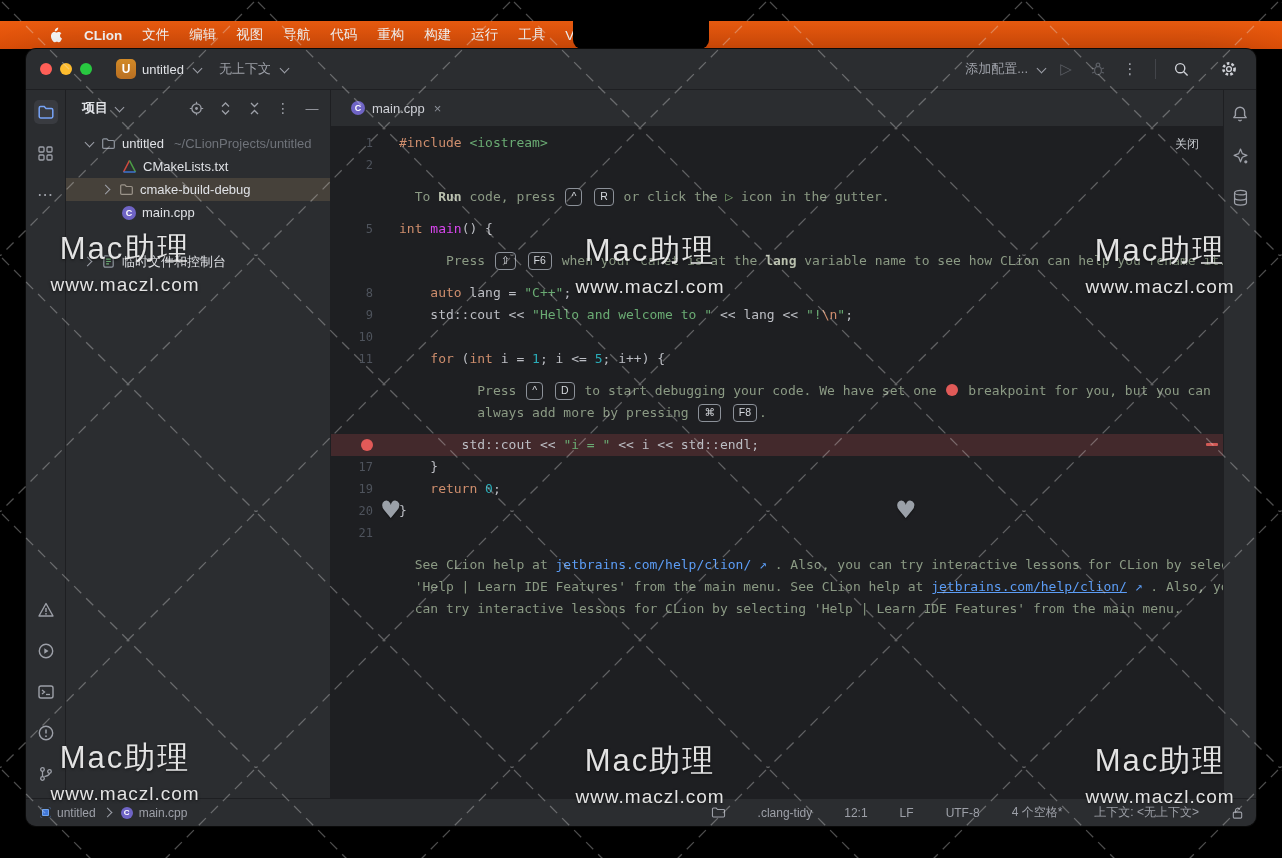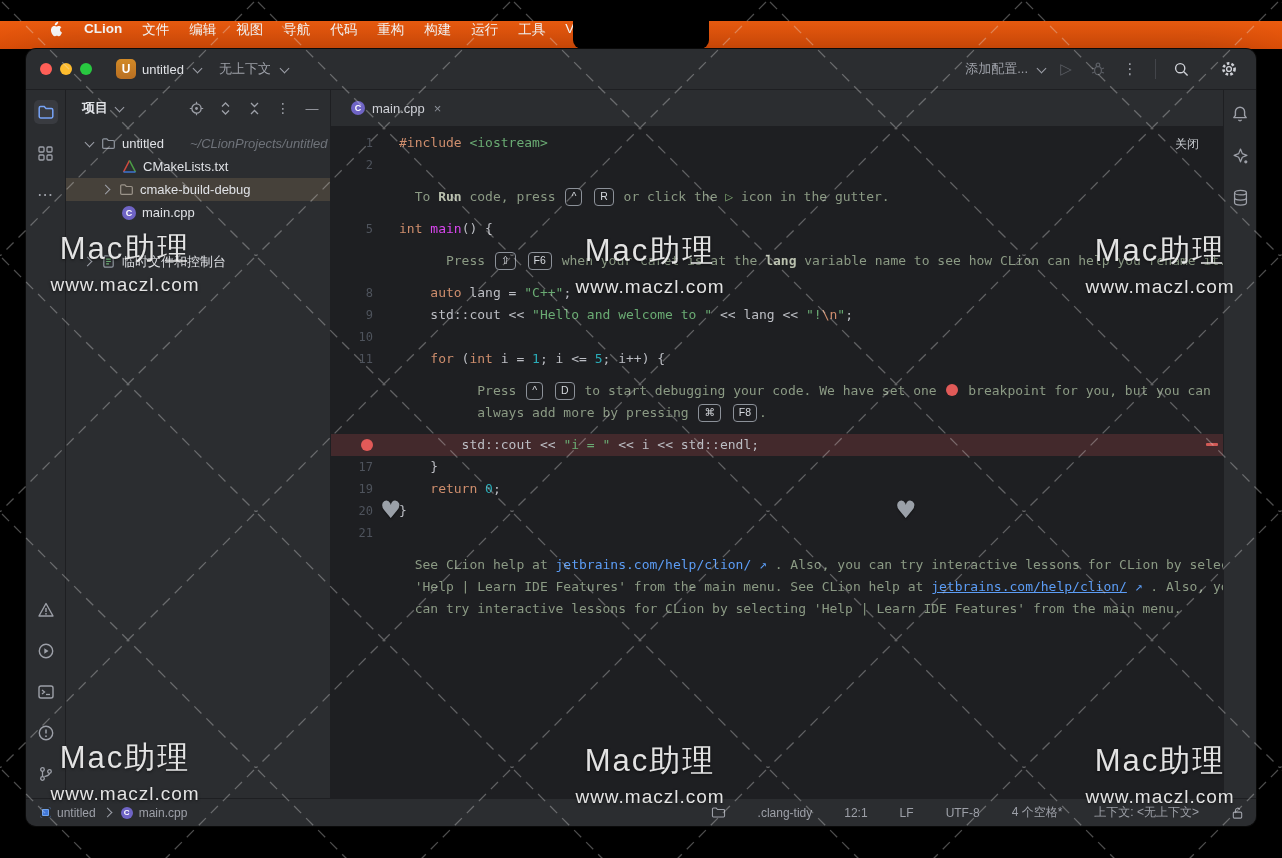--- a/index.html
+++ b/index.html
@@ -1,21 +1,21 @@
 <!DOCTYPE html>
 <html><head>
 <meta charset="utf-8">
 <style>
   html,body{margin:0;padding:0;background:#000;}
   body{width:1282px;height:858px;position:relative;overflow:hidden;
        font-family:"Liberation Sans","DejaVu Sans",sans-serif;-webkit-font-smoothing:antialiased;}
 
   
   .menubar{position:absolute;left:0;top:21px;width:1282px;height:28px;
-    background:linear-gradient(180deg,#ee5d10,#e04f08);display:flex;align-items:flex-start;
+    background:linear-gradient(180deg,#ee5d10,#e04f08);display:flex;align-items:center;
     padding-left:36px;box-sizing:border-box;color:#fff;font-size:13.5px;}
   .apple-wrap{padding:0 12px;display:flex;align-items:center;}
   .menu-item{padding:0 10px;white-space:nowrap;}
   .menu-item.brand{font-weight:bold;}
   .notch{position:absolute;left:573px;top:0;width:136px;height:28px;background:#000;
     border-radius:0 0 9px 9px;}
 
   
   .window{position:absolute;left:26px;top:49px;width:1230px;height:777px;border-radius:10px;
     overflow:hidden;background:#1e1f22;display:flex;flex-direction:column;
@@ -53,21 +53,21 @@
   
   .project{width:264px;background:#2b2d30;border-right:1px solid #1e1f22;color:#dfe1e5;
     font-size:13px;display:flex;flex-direction:column;}
   .proj-header{height:36px;display:flex;align-items:center;padding:0 10px 0 16px;gap:4px;}
   .proj-title{font-weight:600;}
   .proj-header-icons{margin-left:auto;display:flex;align-items:center;gap:13px;color:#9da0a8;}
   .ph-icon{width:16px;height:16px;display:flex;align-items:center;justify-content:center;}
   .tree{padding-top:6px;}
   .tree-row{height:23px;display:flex;align-items:center;gap:6px;white-space:nowrap;}
   .tree-row .lbl{color:#dfe1e5;}
-  .tree-row .path{color:#6f737a;margin-left:20px;font-style:italic;}
+  .tree-row .path{color:#6f737a;margin-left:4px;}
   .row-root{padding-left:16px;}
   .row-child{padding-left:34px;}
   .row-file{padding-left:56px;}
   .row-selected{background:#46413a;}
   .row-scratch{padding-left:16px;margin-top:26px;}
   .file-icon-c{width:14px;height:14px;border-radius:50%;background:#6f64c5;color:#fff;
     font-size:9px;font-weight:bold;display:flex;align-items:center;justify-content:center;flex:none;}
 
   
   .editor-col{flex:1;display:flex;flex-direction:column;background:#1e1f22;position:relative;min-width:0;}

